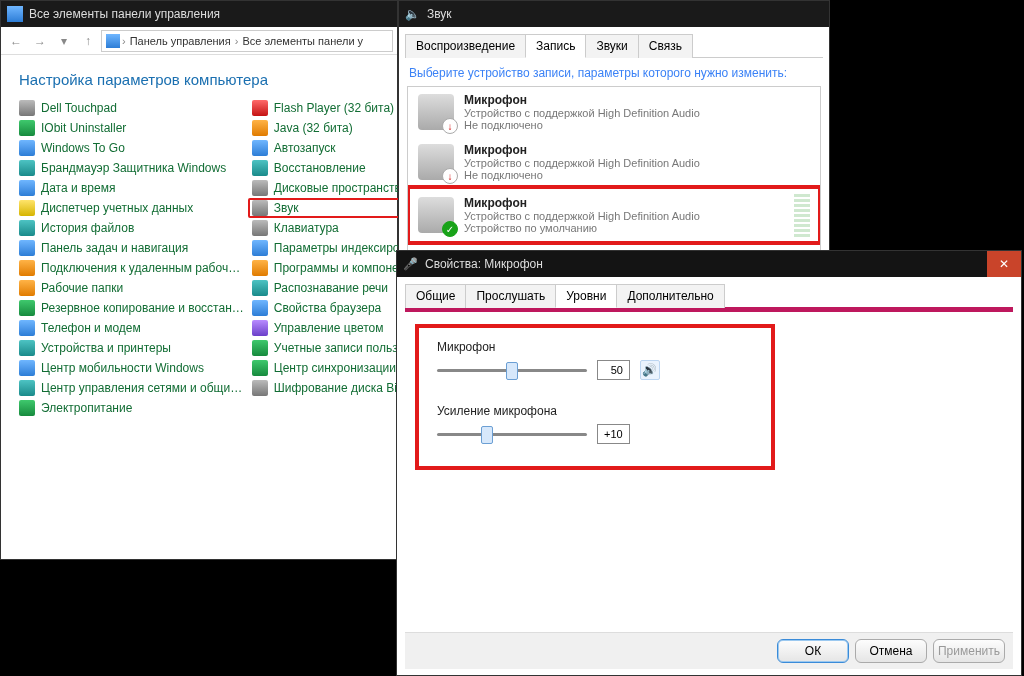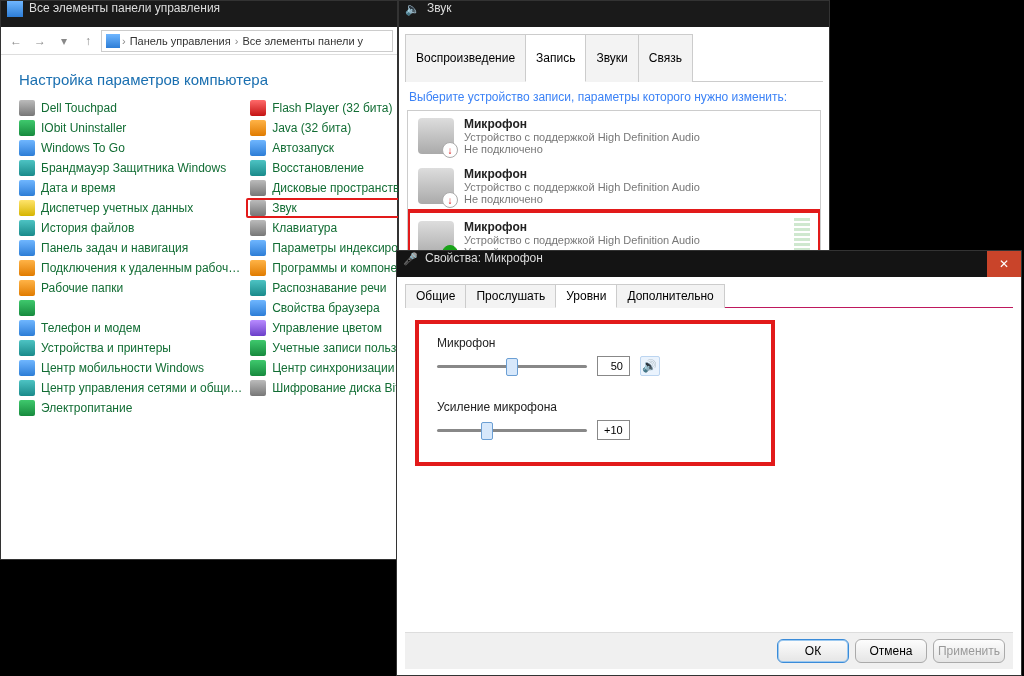--- a/index.html
+++ b/index.html
@@ -1,18 +1,18 @@
 <!DOCTYPE html>
 <html><head>
 <meta charset="utf-8">
 <style>
 *{box-sizing:border-box;margin:0;padding:0;font-family:"Segoe UI",Tahoma,sans-serif}
 body{width:1024px;height:676px;background:#000;position:relative;overflow:hidden;font-size:12px}
 .win{position:absolute;background:#fff;border:1px solid #333}
-.titlebar{height:26px;background:#1a1a1a;color:#ddd;display:flex;align-items:flex-start;padding:0 6px;font-size:12px}
+.titlebar{height:26px;background:#1a1a1a;color:#ddd;display:flex;align-items:center;padding:0 6px;font-size:12px}
 .titlebar .ico{width:16px;height:16px;margin-right:6px;display:inline-flex;align-items:center;justify-content:center}
 
 #cp{left:0;top:0;width:398px;height:560px}
 #cp .toolbar{height:28px;background:#fff;border-bottom:1px solid #ddd;display:flex;align-items:center;padding:0 4px;gap:2px}
 #cp .toolbar .nav{width:22px;height:22px;display:flex;align-items:center;justify-content:center;color:#888;border-radius:2px}
 #cp .toolbar .addrbox{flex:1;height:22px;border:1px solid #ccc;display:flex;align-items:center;padding:0 4px;font-size:11px;color:#333;overflow:hidden}
 #cp .toolbar .addrbox .crumb{color:#333;padding:0 2px}
 #cp .toolbar .addrbox .sep{color:#888;padding:0 2px}
 #cp .hdr{padding:16px 18px 10px;color:#1a6fb0;font-size:15px}
 #cp .grid{display:flex;padding:0 14px}
@@ -26,41 +26,41 @@
 .ic-teal{background:linear-gradient(#4dc3c3,#1a8a8a)}
 .ic-orange{background:linear-gradient(#ffb347,#e07b00)}
 .ic-red{background:linear-gradient(#ff6a6a,#c41313)}
 .ic-gray{background:linear-gradient(#bbb,#777)}
 .ic-yellow{background:linear-gradient(#ffe46b,#d6b400)}
 .ic-purple{background:linear-gradient(#b88bff,#6b3fc9)}
 
 #snd{left:398px;top:0;width:432px;height:260px}
 #snd .body{background:#fff;padding:4px 6px}
 #snd .tabs{display:flex;border-bottom:1px solid #ccc;margin-top:2px}
-#snd .tab{padding:16px 10px;border:1px solid #ccc;border-bottom:none;background:#f3f3f3;font-size:12px;margin-right:-1px;position:relative;top:1px}
+#snd .tab{padding:4px 10px;border:1px solid #ccc;border-bottom:none;background:#f3f3f3;font-size:12px;margin-right:-1px;position:relative;top:1px}
 #snd .tab.active{background:#fff;z-index:2;border-bottom:1px solid #fff}
 #snd .hint{padding:8px 4px 6px;font-size:12px;color:#3b82f6}
 #snd .list{border:1px solid #ccc;margin:0 2px;height:168px;overflow:hidden}
 #snd .dev{display:flex;align-items:center;gap:10px;padding:6px 10px;position:relative}
 #snd .dev .dico{width:36px;height:36px;background:linear-gradient(#ddd,#aaa);border-radius:4px;position:relative;flex:0 0 36px}
 #snd .dev .dico .badge{position:absolute;right:-4px;bottom:-4px;width:16px;height:16px;border-radius:50%;background:#fff;border:1px solid #aaa;display:flex;align-items:center;justify-content:center;font-size:10px}
 #snd .dev .dico .badge.red{color:#d40000}
 #snd .dev .dico .badge.grn{background:#19a319;color:#fff;border-color:#19a319}
 #snd .dev .txt{flex:1}
 #snd .dev .t1{font-weight:600;color:#222;font-size:12px}
 #snd .dev .t2{color:#777;font-size:11px}
 #snd .dev .meter{width:16px;height:44px;display:flex;flex-direction:column-reverse;gap:2px}
 #snd .dev .meter i{display:block;height:3px;background:#cfe8cf}
 #snd .dev.hl{outline:4px solid #e21a1a;outline-offset:-2px}
 
 #prop{left:396px;top:250px;width:626px;height:426px}
 #prop .titlebar{background:#141414}
 #prop .close{position:absolute;right:0;top:0;width:34px;height:26px;background:#c9442a;color:#fff;display:flex;align-items:center;justify-content:center}
 #prop .body{background:#fff;padding:6px 8px;height:calc(100% - 26px);display:flex;flex-direction:column}
-#prop .tabs{display:flex;border-bottom:1px solid #be185d}
+#prop .tabs{display:flex;border-bottom:5px solid #be185d}
 #prop .tab{padding:4px 10px;border:1px solid #ccc;border-bottom:none;background:#f3f3f3;font-size:12px;margin-right:-1px;position:relative;top:1px}
 #prop .tab.active{background:#fff;border-bottom:1px solid #fff;z-index:2}
 #prop .panel{flex:1;padding:12px 10px;position:relative}
 #prop .sliders{border:4px solid #e21a1a;padding:12px 18px 22px;width:360px}
 #prop .sgroup{margin-bottom:24px}
 #prop .slabel{font-size:12px;color:#222;margin-bottom:6px}
 #prop .srow{display:flex;align-items:center;gap:10px}
 #prop .track{position:relative;width:150px;height:20px}
 #prop .track .rail{position:absolute;top:9px;left:0;right:0;height:3px;background:#888;border-radius:2px}
 #prop .track .thumb{position:absolute;top:2px;width:12px;height:18px;background:#d7e8fb;border:1px solid #6b9fd4;border-radius:2px;transform:translateX(-50%)}
@@ -130,20 +130,21 @@
         <div class="item">
           <span class="ic ic-orange"></span>
           <span>Подключения к удаленным рабоч…</span>
         </div>
         <div class="item">
           <span class="ic ic-orange"></span>
           <span>Рабочие папки</span>
         </div>
         <div class="item">
           <span class="ic ic-green"></span>
+          <span>Резервное копирование и восстан…</span>
         </div>
         <div class="item">
           <span class="ic ic-blue"></span>
           <span>Телефон и модем</span>
         </div>
         <div class="item">
           <span class="ic ic-teal"></span>
           <span>Устройства и принтеры</span>
         </div>
         <div class="item">

